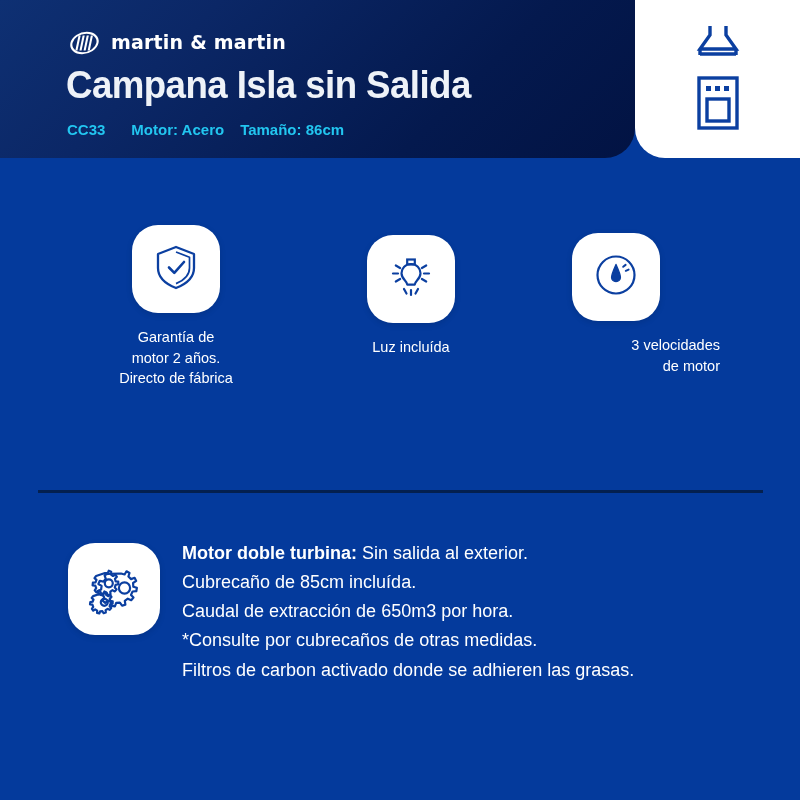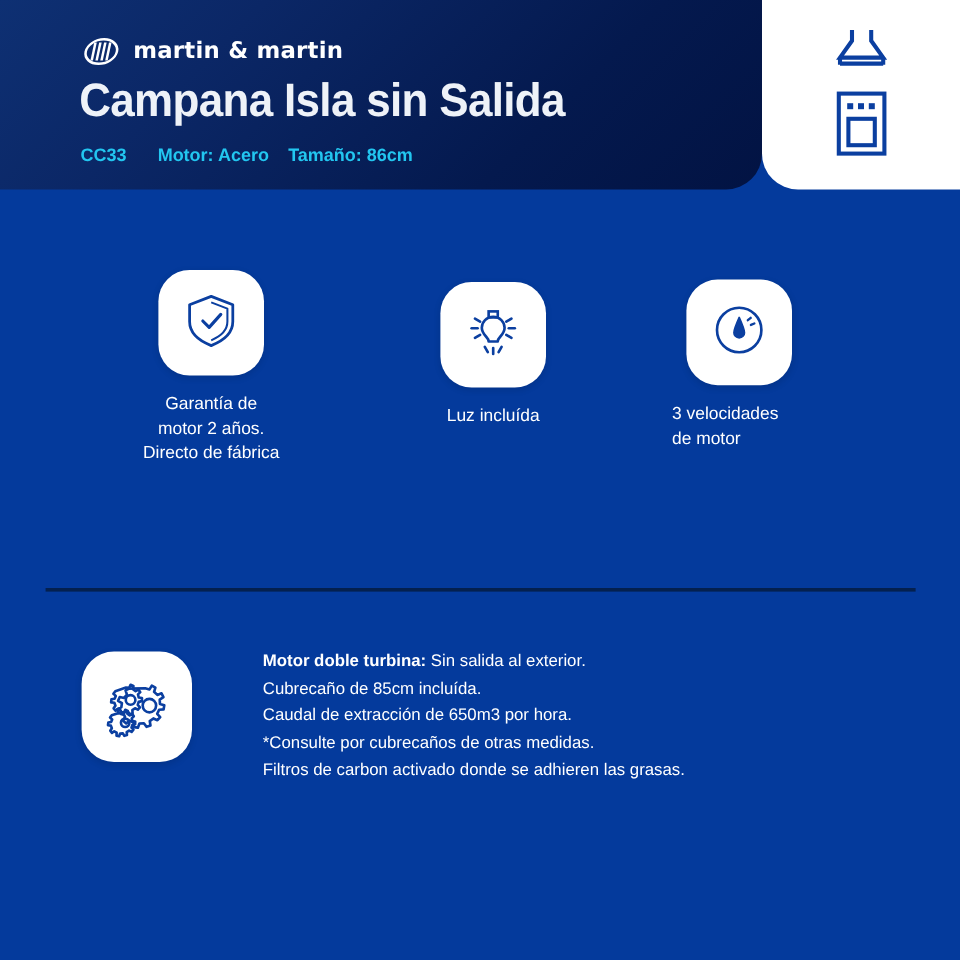--- a/index.html
+++ b/index.html
@@ -61,38 +61,38 @@
   }
   .feat-label{
     margin-top:14px;color:#ffffff;font-size:14.5px;line-height:1.43;
     white-space:pre-line;
   }
   .f1{left:132px;top:0px;}
   .f1 .feat-label{text-align:center;width:200px;margin-left:-56px;}
   .f2{left:352px;top:10px;margin-left:15px;}
   .f2 .feat-label{text-align:center;width:200px;margin-left:-56px;}
   .f3{left:572px;top:8px;}
-  .f3 .feat-label{text-align:left;width:160px;margin-left:-12px;}
+  .f3 .feat-label{text-align:right;width:160px;margin-left:-12px;}
 
   
   .divider{
     position:absolute;left:38px;top:490px;width:725px;height:3px;
     background:#04204f;
   }
 
   
   .desc{position:absolute;left:68px;top:543px;display:flex;align-items:flex-start;}
   .desc-card{
     width:92px;height:92px;background:#ffffff;border-radius:27px;
     display:flex;align-items:center;justify-content:center;flex:0 0 auto;
     box-shadow:0 2px 6px rgba(0,0,0,.12);
   }
   .desc-lines{margin-left:22px;margin-top:-4px;}
   .desc-line{
-    color:#ffffff;font-size:14px;line-height:1.62;white-space:nowrap;margin-left:37px;
+    color:#ffffff;font-size:18px;line-height:1.62;white-space:nowrap;
   }
   .desc-line b{font-weight:bold;}
 </style>
 </head>
 <body>
 
 <div class="page">
 
   <div class="header-white"></div>
   <div class="header-dark">

